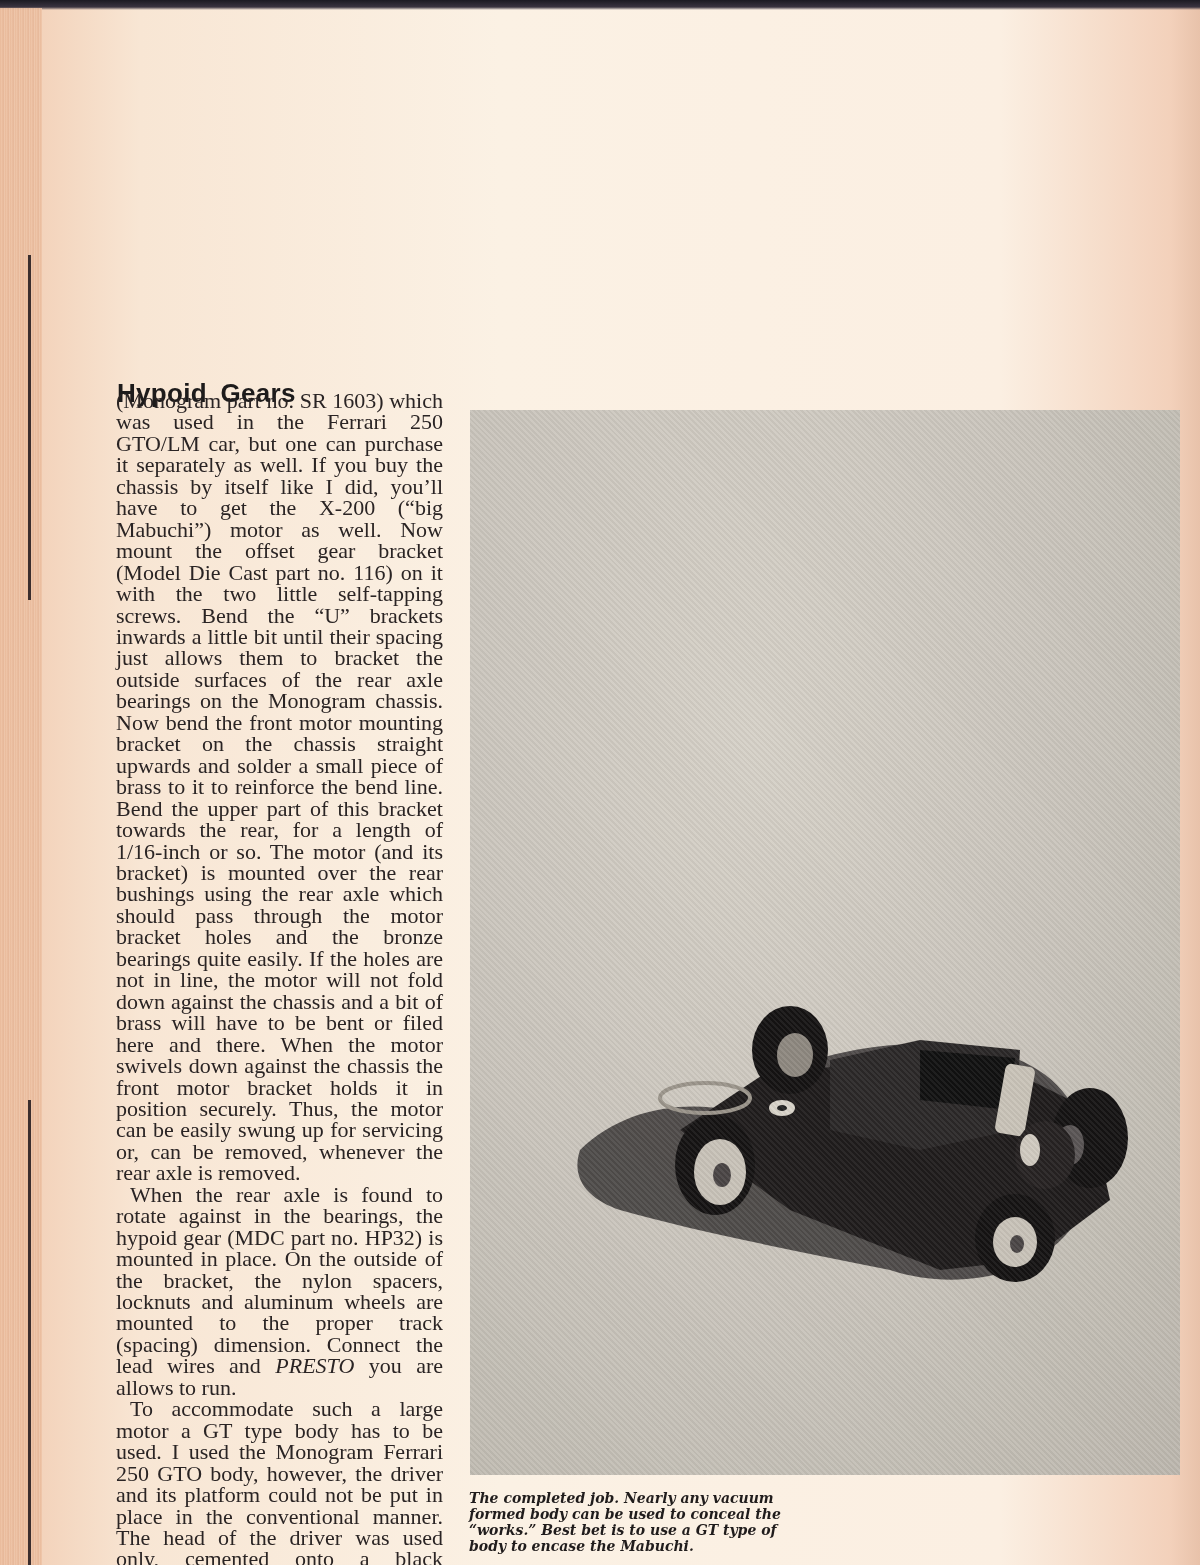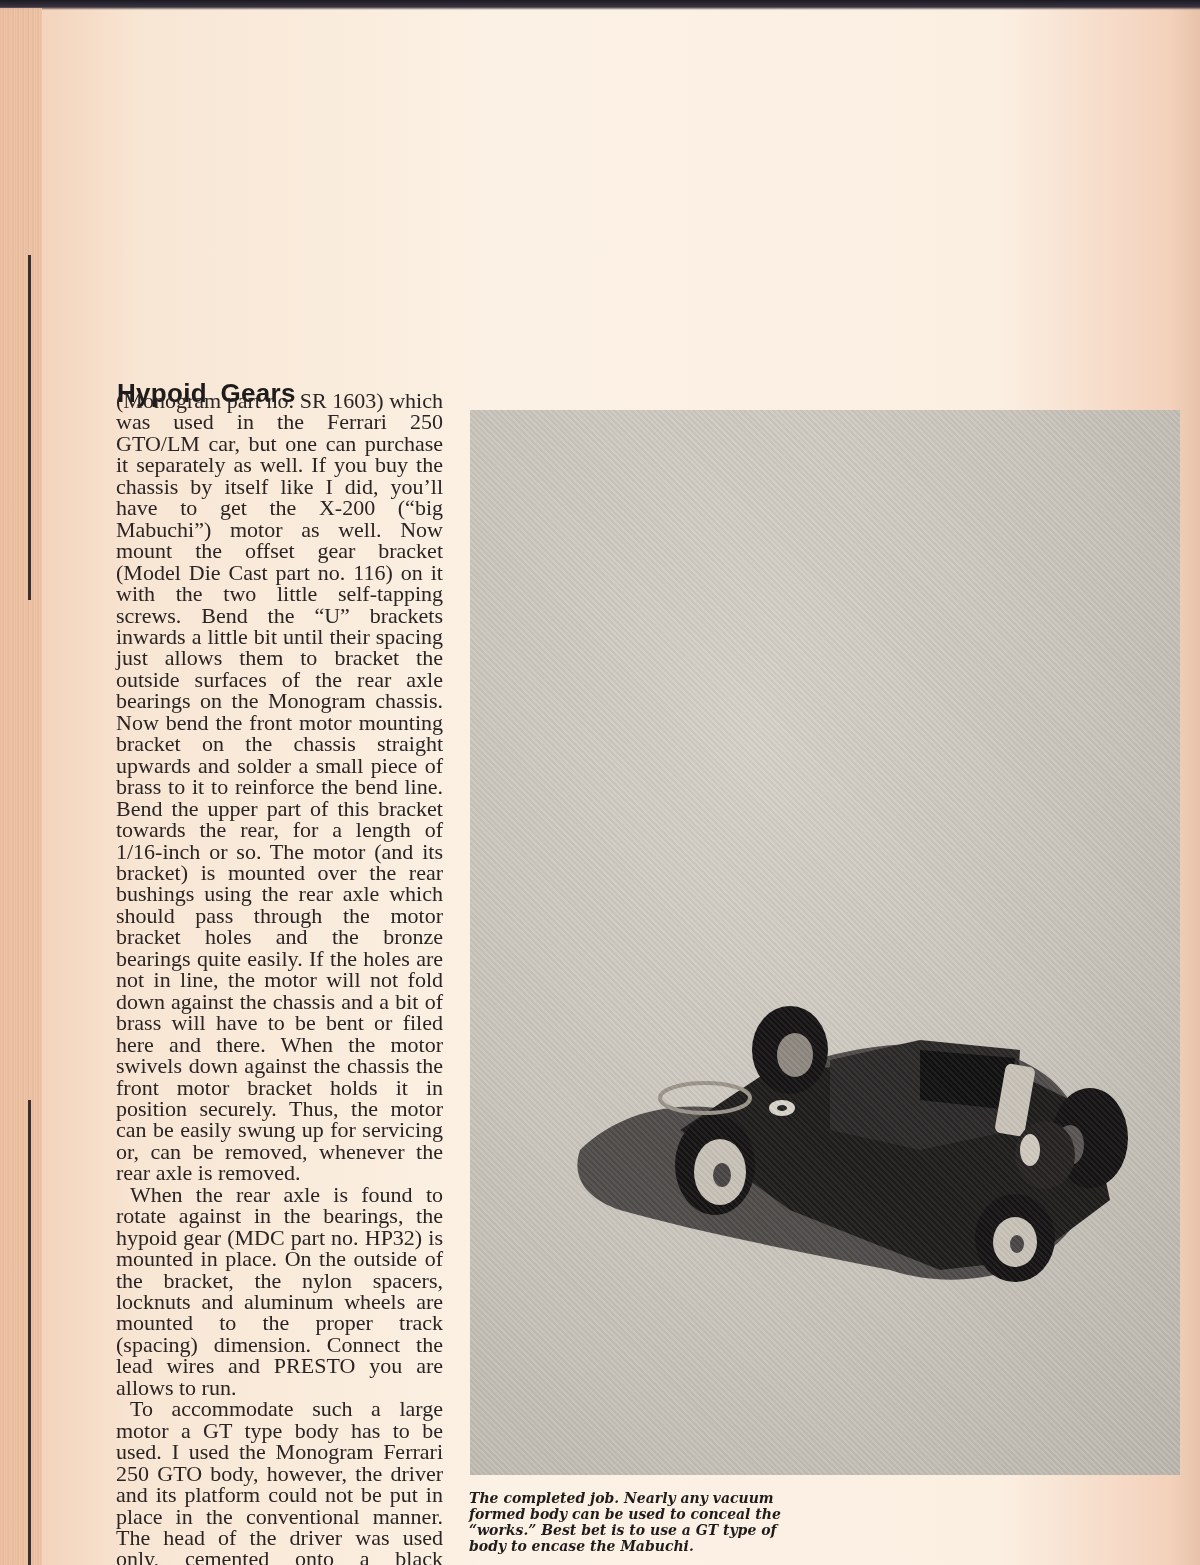--- a/index.html
+++ b/index.html
@@ -30,21 +30,21 @@
       font-weight: bold; font-size: 26px; color: #1d1b1b; letter-spacing: 0.3px;
       word-spacing: 6px;
     }
     .body-col {
       position: absolute; left: 116px; top: 390px; width: 327px;
       font-size: 22px; line-height: 21.45px; color: #2a2424;
       text-align: justify;
     }
     .body-col p { margin: 0; }
     .body-col p.indent { text-indent: 14px; }
-    .body-col .em { }
+    .body-col .em { font-style: italic; }
     .photo {
       position: absolute; left: 470px; top: 410px; width: 710px; height: 1065px;
       background:
         radial-gradient(ellipse at 40% 30%, #d6d1c8 0%, #c9c4bb 55%, #bcb7ae 100%);
       overflow: hidden;
     }
     .photo::after {
       content: ""; position: absolute; inset: 0;
       background: repeating-linear-gradient(45deg, rgba(255,255,255,0.06) 0 2px, rgba(0,0,0,0.04) 2px 4px);
     }

